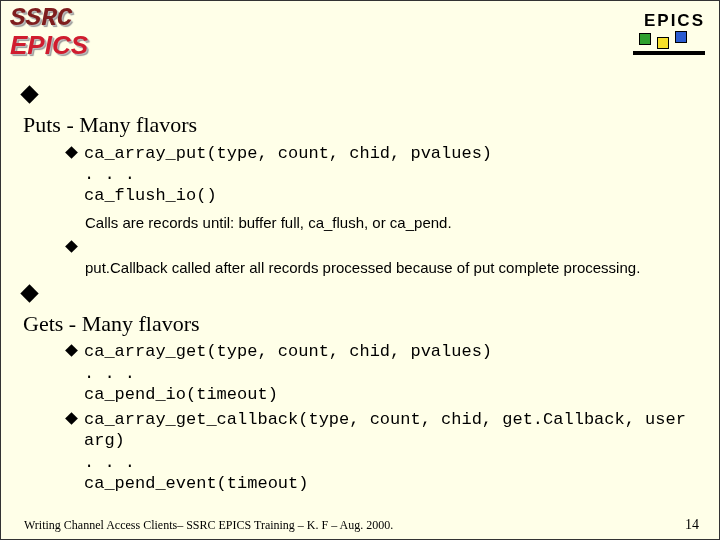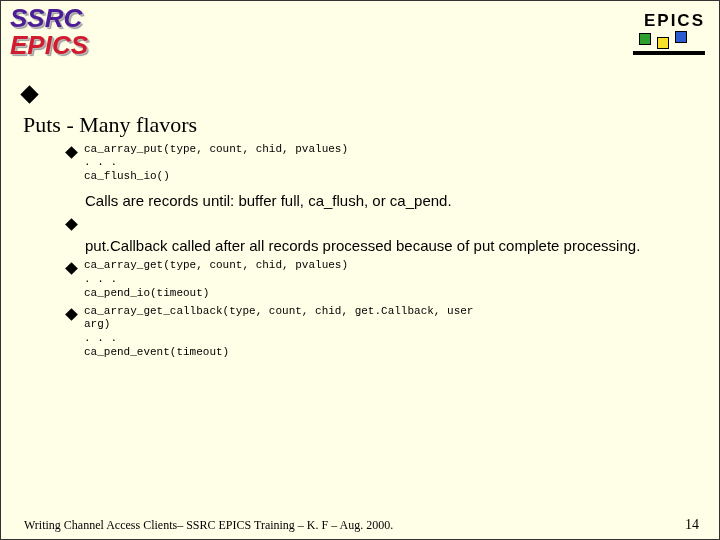--- a/index.html
+++ b/index.html
@@ -11,25 +11,25 @@
     position: relative;
     border: 1px solid #333;
   }
   .header {
     position: relative;
     height: 70px;
   }
   .logo-ssrc {
     position: absolute;
     left: 9px; top: 2px;
-    font-family: Liberation Sans, sans-serif;
+    font-family: Liberation Mono, monospace;
     font-weight: 900;
     font-style: italic;
     font-size: 26px;
-    color: #4c1d95;
+    color: #7f1d1d;
     text-shadow: 1px 1px 0 #bbb, 2px 2px 1px #999;
     letter-spacing: 0px;
   }
   .logo-epics {
     position: absolute;
     left: 9px; top: 29px;
     font-family: Arial, sans-serif;
     font-weight: 900;
     font-style: italic;
     font-size: 26px;
@@ -101,21 +101,21 @@
     margin-top: 4px;
   }
   .h2-item .bullet {
     width: 9px; height: 9px; background:#000;
     transform: rotate(45deg);
     margin-top: 5px;
     flex-shrink: 0;
   }
   .code {
     font-family: "Courier New", monospace;
-    font-size: 11px;
+    font-size: 17px;
     white-space: pre;
     line-height: 1.25;
   }
   .note {
     font-family: Arial, sans-serif;
     font-size: 15px;
     margin-left: 62px;
     margin-top: 8px;
     margin-bottom: 2px;
     line-height: 1.25;
@@ -166,20 +166,24 @@
     </div>
   </div>
   <div class="note">Calls are records until:  buffer full, ca_flush, or ca_pend.</div>
   <div class="sub">
     <div class="h2-item">
       <div class="bullet"></div>
     </div>
   </div>
   <div class="note">put.Callback called after all records processed because of put complete processing.</div>
 
+  <div class="h1-item" style="margin-top:4px;">
+    <div class="bullet"></div>
+    <div class="h1-text">Gets - Many flavors</div>
+  </div>
   <div class="sub">
     <div class="h2-item">
       <div class="bullet"></div>
       <div class="code">ca_array_get(type, count, chid, pvalues)
 . . .
 ca_pend_io(timeout)</div>
     </div>
     <div class="h2-item">
       <div class="bullet"></div>
       <div class="code">ca_array_get_callback(type, count, chid, get.Callback, user

